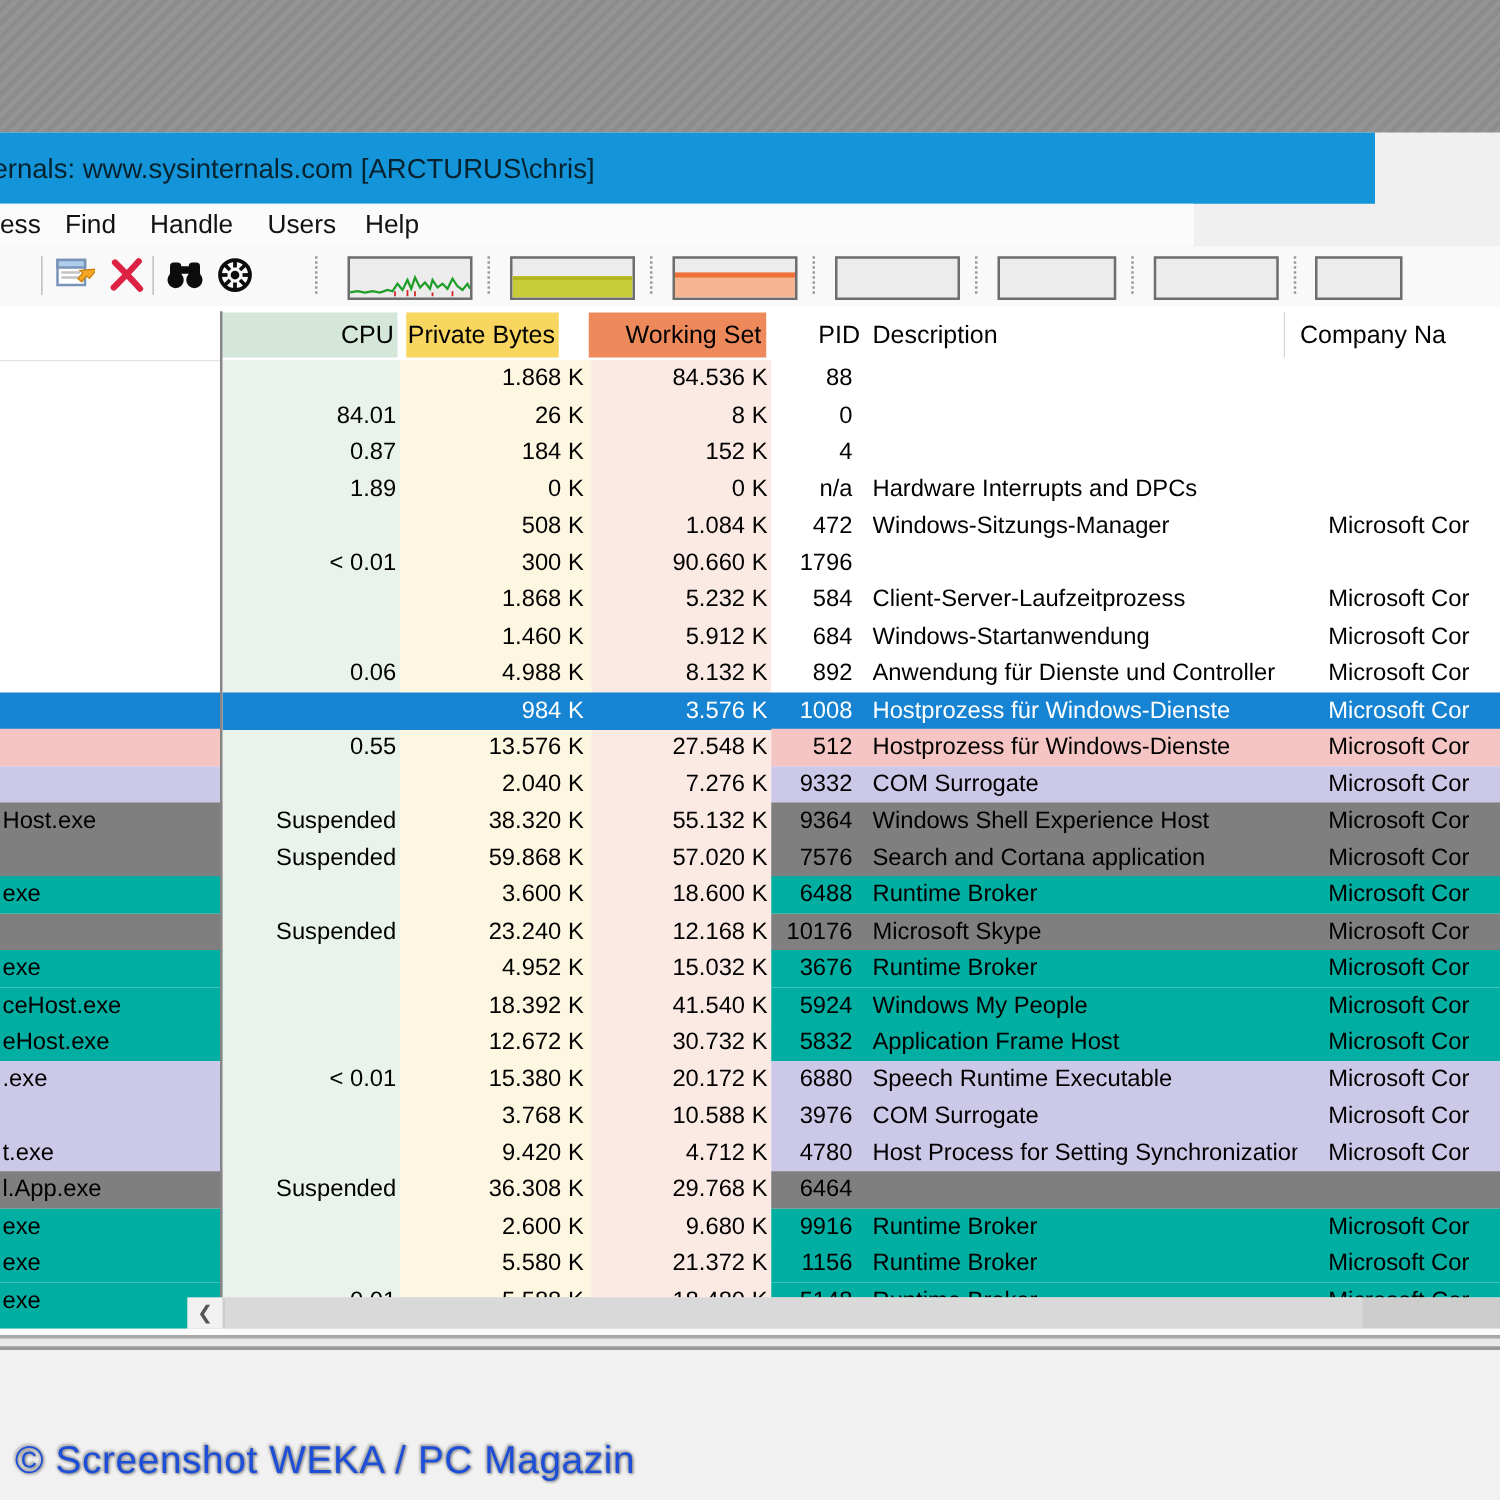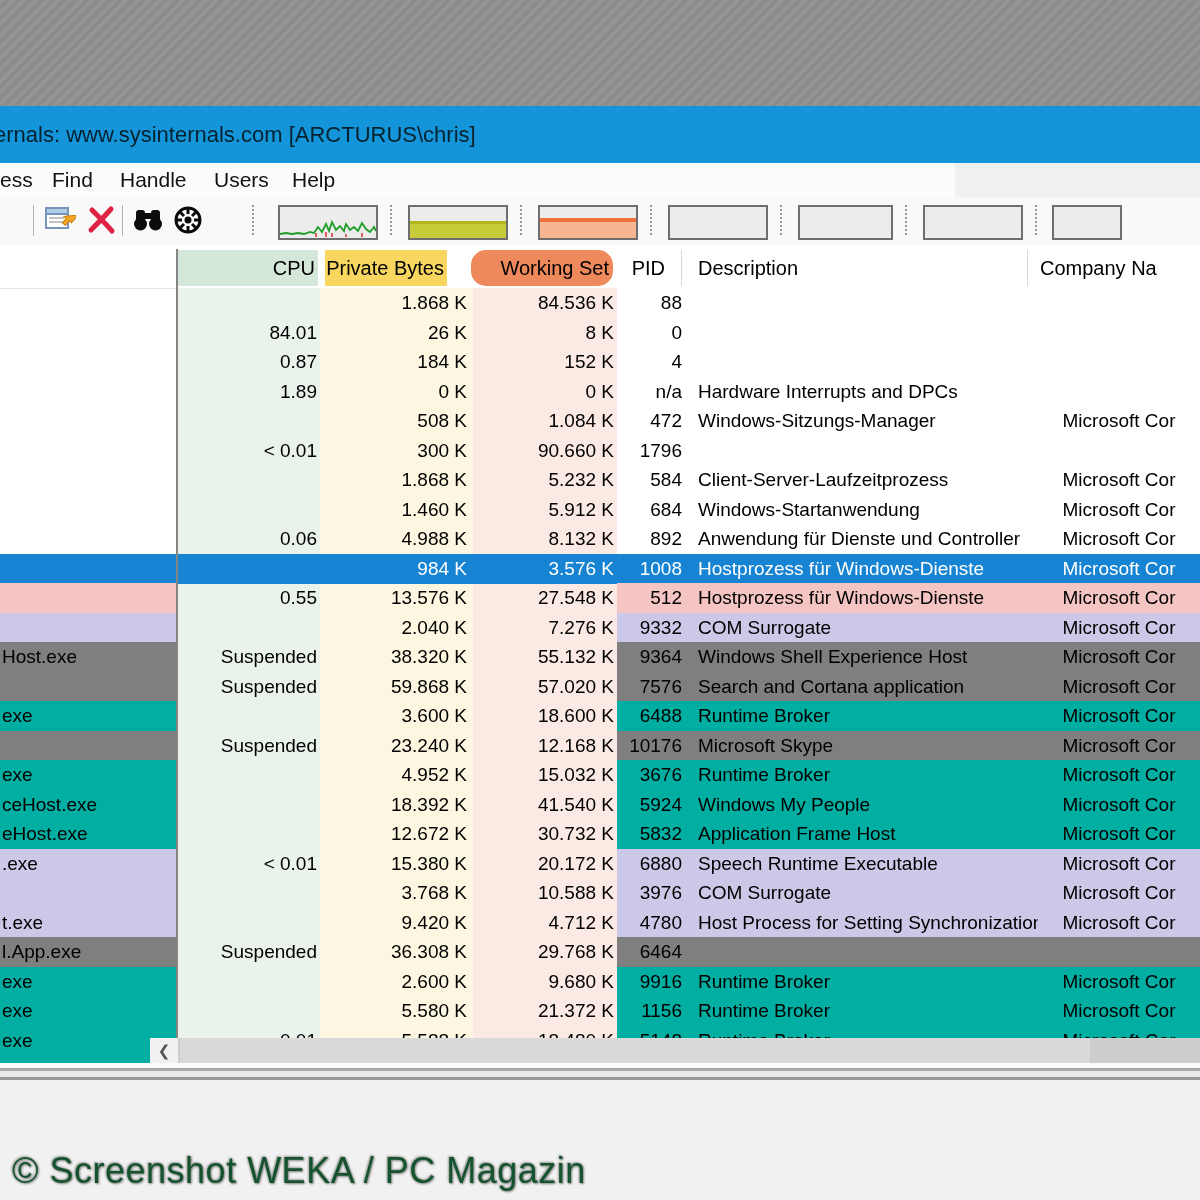--- a/index.html
+++ b/index.html
@@ -8,25 +8,25 @@
     background:#f0f0f0;
     font-family:"Liberation Sans",sans-serif;
     color:#000;
   }
   .abs{position:absolute;}
 
   
   #top-band{left:0;top:0;width:1200px;height:106px;
     background:repeating-linear-gradient(-45deg,#949494 0 4px,#8c8c8c 4px 8px);}
   #bottom-area{left:0;top:1080px;width:1200px;height:120px;background:#f1f1f1;}
-  #watermark{left:12px;top:1150px;font-size:36px;letter-spacing:.5px;color:#14532d;
+  #watermark{left:12px;top:1150px;font-size:31px;letter-spacing:.5px;color:#1d4ed8;
     text-shadow:0 0 3px #9a9a9a,1px 1px 2px #8a8a8a,-1px -1px 2px #b5b5b5;}
 
   
-  #title-bar{left:0;top:106px;width:1200px;height:57px;background:#1495da;overflow:hidden;}
+  #title-bar{left:0;top:106px;width:1100px;height:57px;background:#1495da;overflow:hidden;}
   #title-text{position:absolute;left:-6px;top:0;height:57px;line-height:57px;font-size:22px;color:#06222e;white-space:nowrap;}
 
   
   #menu-bar{left:0;top:163px;width:955px;height:34px;background:#fbfbfb;border-bottom:1px solid #e8e8e8;}
   .menu-item{position:absolute;top:0;height:34px;line-height:34px;font-size:21px;color:#111;}
 
   
   #toolbar{left:0;top:197px;width:1200px;height:48px;background:#f9f9f9;border-bottom:1px solid #d7d7d7;}
   .tb-sep{position:absolute;top:8px;width:1px;height:31px;background:#b3b3b3;}
   .tb-icon{position:absolute;top:7px;width:32px;height:32px;}
@@ -36,22 +36,22 @@
   #gfill-pb{height:44%;background:#c9cc39;border-top:3px solid #b2b51c;}
   #gfill-ws{height:52%;background:#f6b691;border-top:4px solid #f0713a;}
 
   
   #table-bg{left:0;top:245px;width:1200px;height:818px;background:#ffffff;}
   #header-row{left:0;top:245px;width:1200px;height:43px;background:#ffffff;border-bottom:1px solid #e3e3e3;}
   .hbox{position:absolute;top:5px;height:36px;line-height:36px;font-size:20px;box-sizing:border-box;white-space:nowrap;overflow:hidden;}
   .hr-line{border-right:1px solid #d8d8d8;}
   #h-cpu {left:178px;width:140px;background:#d4e7d9;text-align:right;padding-right:3px;}
   #h-pb  {left:325px;width:122px;background:#f8d65f;text-align:right;padding-right:3px;}
-  #h-ws  {left:471px;width:142px;background:#ee895c;text-align:right;padding-right:4px;border-radius:15px;}
-  #h-pid {left:617px;width:65px;background:#fff;text-align:right;padding-right:16px;}
+  #h-ws  {left:471px;width:142px;background:#ee895c;text-align:right;padding-right:4px;}
+  #h-pid {left:640px;width:65px;background:#fff;text-align:right;padding-right:16px;}
   #h-desc{left:698px;width:330px;background:#fff;text-align:left;}
   #h-co  {left:1040px;width:158px;background:#fff;text-align:left;}
 
   
   #names-layer{left:0;top:288px;width:178px;height:775px;overflow:hidden;}
   #main-layer{left:178px;top:288px;width:1022px;height:750px;overflow:hidden;background:#fff;}
   .tint{position:absolute;top:0;height:750px;}
   #tint-cpu{left:0px;width:142px;background:#e9f2eb;}
   #tint-pb{left:142px;width:153px;background:#fdf7e1;}
   #tint-ws{left:295px;width:144px;background:#fbe9e3;}

